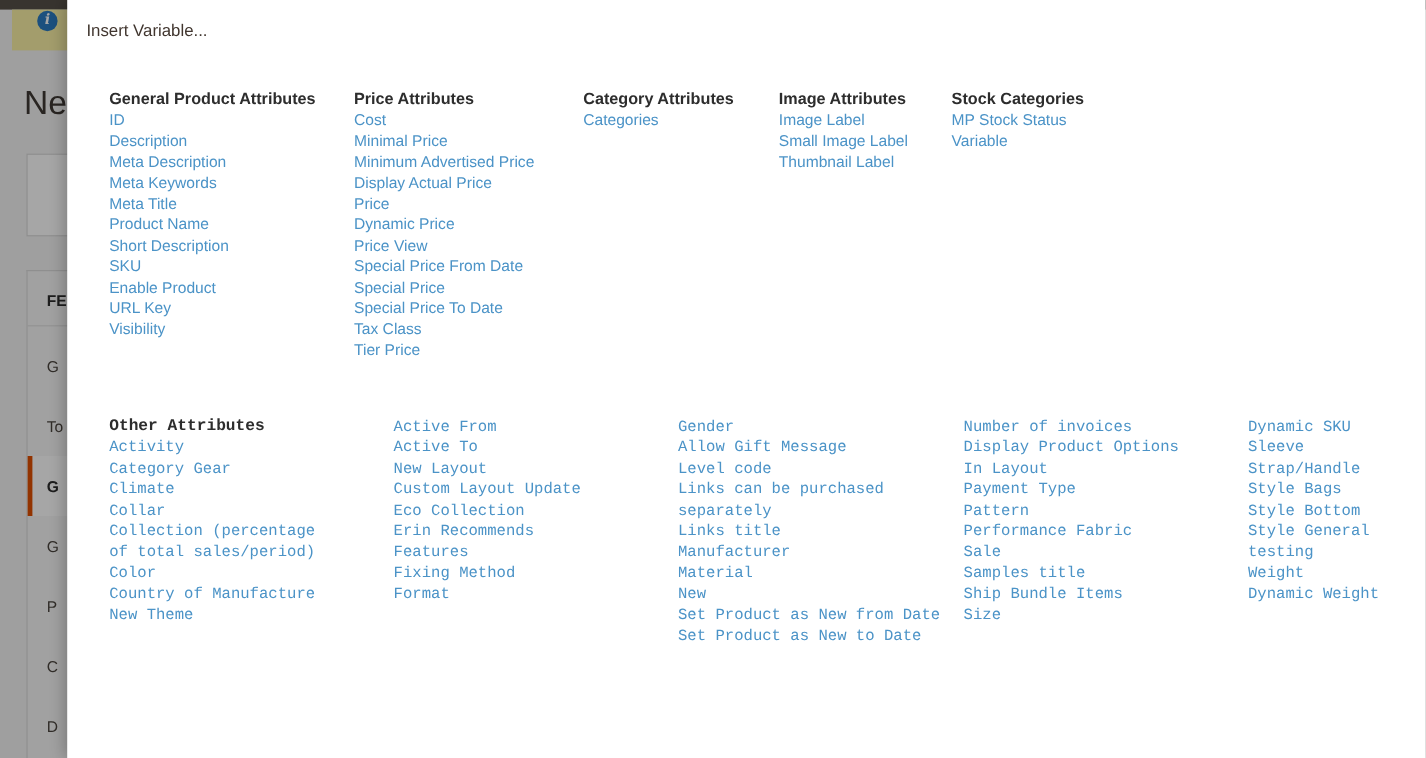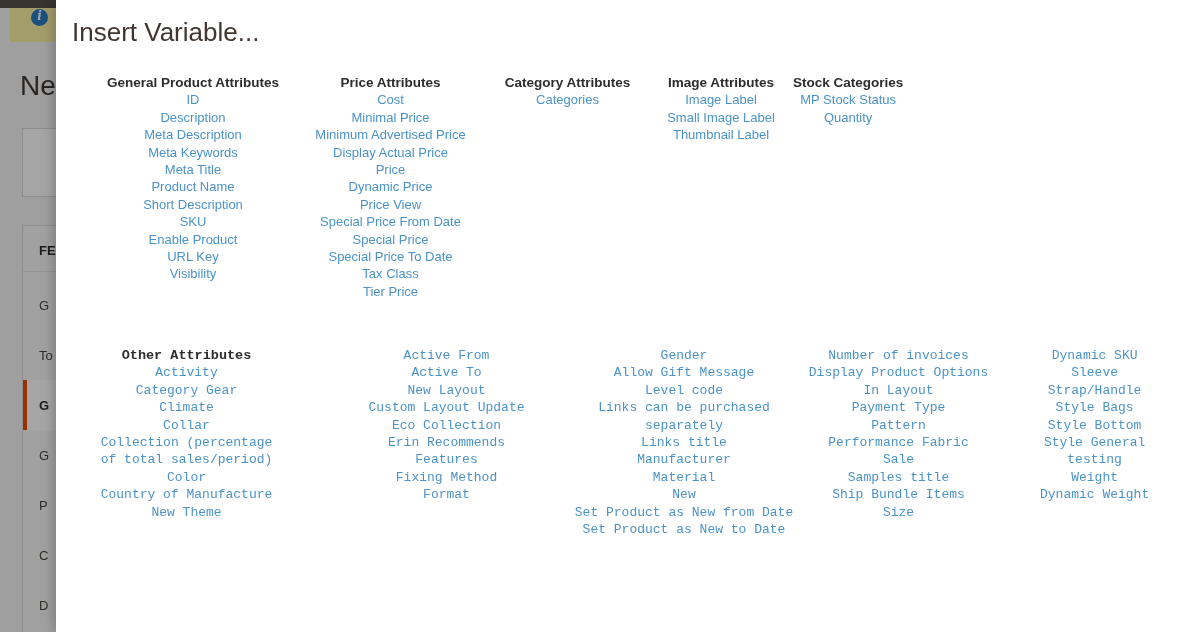--- a/index.html
+++ b/index.html
@@ -32,22 +32,22 @@
   .tab-list{padding-top:8px;}
   .tab-row{height:50px;display:flex;align-items:center;padding-left:16px;font-size:13px;color:#4c463f;cursor:pointer;}
   .tab-row.selected{background:#fff;border-left:4px solid var(--accent);padding-left:12px;font-weight:bold;color:var(--head);}
   
   .overlay{position:absolute;inset:0;background:rgba(0,0,0,0.35);z-index:5;}
   
   .modal{
     position:absolute;left:56px;top:0;width:1132px;height:632px;background:#fff;z-index:10;
     box-shadow:-2px 0 12px rgba(0,0,0,0.25);
   }
-  .modal-title{position:absolute;left:16px;top:17px;font-size:26px;color:var(--title);}
-  .modal-section{position:absolute;display:flex;align-items:flex-start;font-size:13px;line-height:17.4px;text-align:center;}
+  .modal-title{position:absolute;left:16px;top:17px;font-size:14px;color:var(--title);}
+  .modal-section{position:absolute;display:flex;align-items:flex-start;font-size:13px;line-height:17.4px;}
   .section-0{left:35px;top:74px;}
   .section-1{left:35px;top:347px;}
   .col{flex:0 0 auto;box-sizing:border-box;}
   .section-0 .col:nth-child(1){width:204px;}
   .section-0 .col:nth-child(2){width:191px;}
   .section-0 .col:nth-child(3){width:163px;}
   .section-0 .col:nth-child(4){width:144px;}
   .section-0 .col:nth-child(5){width:auto;}
   .section-1 .col{width:237px;font-family:Liberation Mono, monospace;}
   .section-1 .col:nth-child(1){padding-right:46px;}
@@ -121,21 +121,21 @@
       </div>
       <div class="col">
         <div class="col-header">Image Attributes</div>
         <a class="var-link">Image Label</a>
         <a class="var-link">Small Image Label</a>
         <a class="var-link">Thumbnail Label</a>
       </div>
       <div class="col">
         <div class="col-header">Stock Categories</div>
         <a class="var-link">MP Stock Status</a>
-        <a class="var-link">Quantity</a>
+        <a class="var-link">Variable</a>
       </div>
     </div>
   <div class="modal-section section-1">
       <div class="col">
         <div class="col-header">Other Attributes</div>
         <a class="var-link">Activity</a>
         <a class="var-link">Category Gear</a>
         <a class="var-link">Climate</a>
         <a class="var-link">Collar</a>
         <a class="var-link">Collection (percentage of total sales/period)</a>

